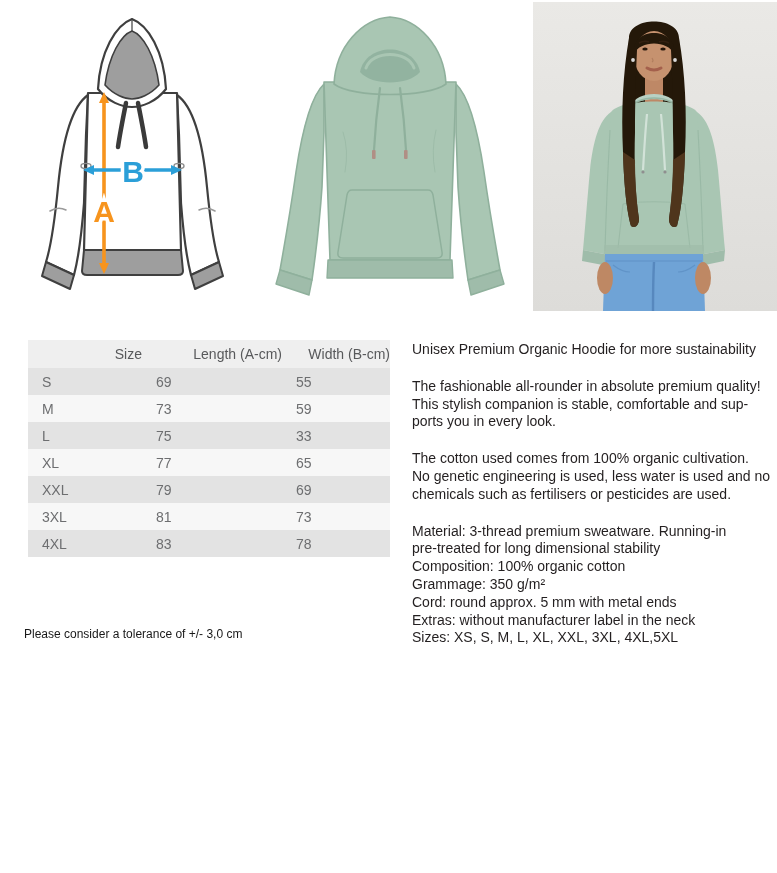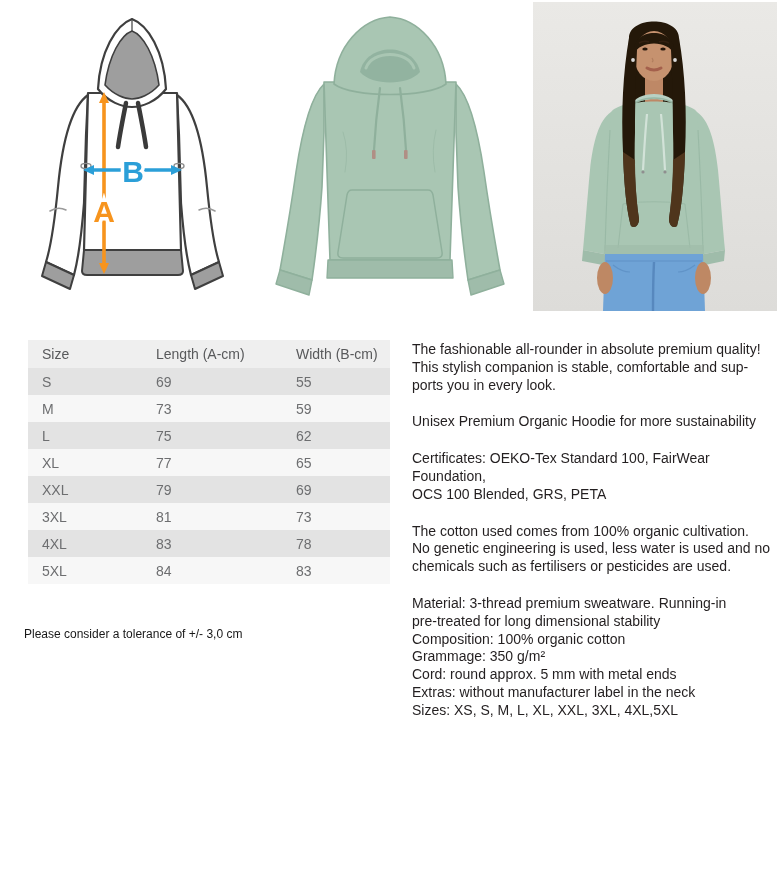--- a/index.html
+++ b/index.html
@@ -23,21 +23,21 @@
 
   .size-table {
     position:absolute; left:28px; top:340px; width:362px;
     border-collapse:collapse; font-size:14px; color:var(--table-text,#6D6E70);
     table-layout:fixed;
   }
   .size-table col.c1 { width:114px; }
   .size-table col.c2 { width:140px; }
   .size-table col.c3 { width:108px; }
   .size-table th {
-    background:var(--table-header-bg,#EFEFEF); font-weight:normal; text-align:left;
+    background:var(--table-header-bg,#EFEFEF); font-weight:normal; text-align:right;
     height:28px; padding:0 0 0 14px; color:var(--header-text,#58595B);
   }
   .size-table td { height:27px; padding:0 0 0 14px; }
   .size-table tbody tr:nth-child(odd)  { background:var(--row-dark,#E3E3E3); }
   .size-table tbody tr:nth-child(even) { background:var(--row-light,#F7F7F7); }
 
   .tolerance {
     position:absolute; left:24px; top:627px; font-size:12px;
     color:#181818; white-space:pre;
   }
@@ -187,21 +187,21 @@
         <td>55</td>
       </tr>
       <tr>
         <td>M</td>
         <td>73</td>
         <td>59</td>
       </tr>
       <tr>
         <td>L</td>
         <td>75</td>
-        <td>62</td>
+        <td>33</td>
       </tr>
       <tr>
         <td>XL</td>
         <td>77</td>
         <td>65</td>
       </tr>
       <tr>
         <td>XXL</td>
         <td>79</td>
         <td>69</td>
@@ -209,37 +209,30 @@
       <tr>
         <td>3XL</td>
         <td>81</td>
         <td>73</td>
       </tr>
       <tr>
         <td>4XL</td>
         <td>83</td>
         <td>78</td>
       </tr>
-      <tr>
-        <td>5XL</td>
-        <td>84</td>
-        <td>83</td>
-      </tr>
     </tbody>
   </table>
 
   <div class="tolerance">Please consider a tolerance of +/- 3,0 cm</div>
 
   <div class="description">
+    <p>Unisex Premium Organic Hoodie for more sustainability</p>
     <p>The fashionable all-rounder in absolute premium quality!
 This stylish companion is stable, comfortable and sup-
 ports you in every look.</p>
-    <p>Unisex Premium Organic Hoodie for more sustainability</p>
-    <p>Certificates: OEKO-Tex Standard 100, FairWear Foundation,
-OCS 100 Blended, GRS, PETA</p>
     <p>The cotton used comes from 100% organic cultivation.
 No genetic engineering is used, less water is used and no
 chemicals such as fertilisers or pesticides are used.</p>
     <p>Material: 3-thread premium sweatware. Running-in
 pre-treated for long dimensional stability
 Composition: 100% organic cotton
 Grammage: 350 g/m²
 Cord: round approx. 5 mm with metal ends
 Extras: without manufacturer label in the neck
 Sizes: XS, S, M, L, XL, XXL, 3XL, 4XL,5XL</p>

